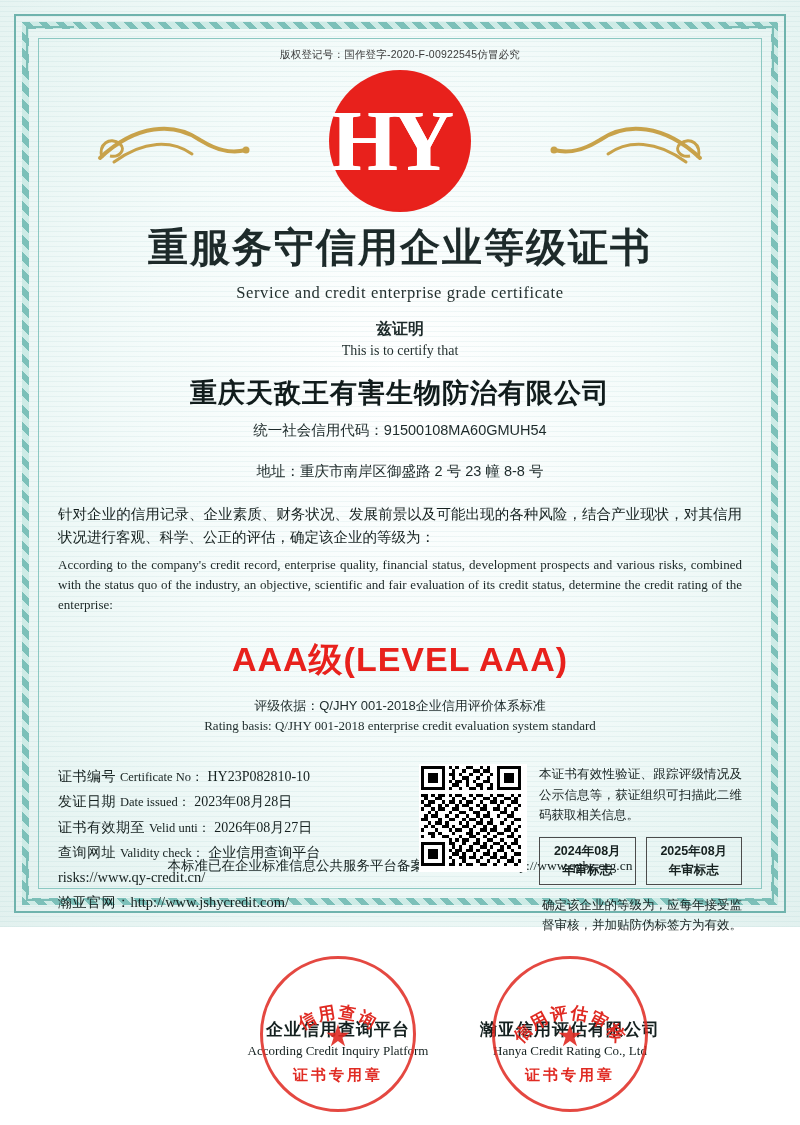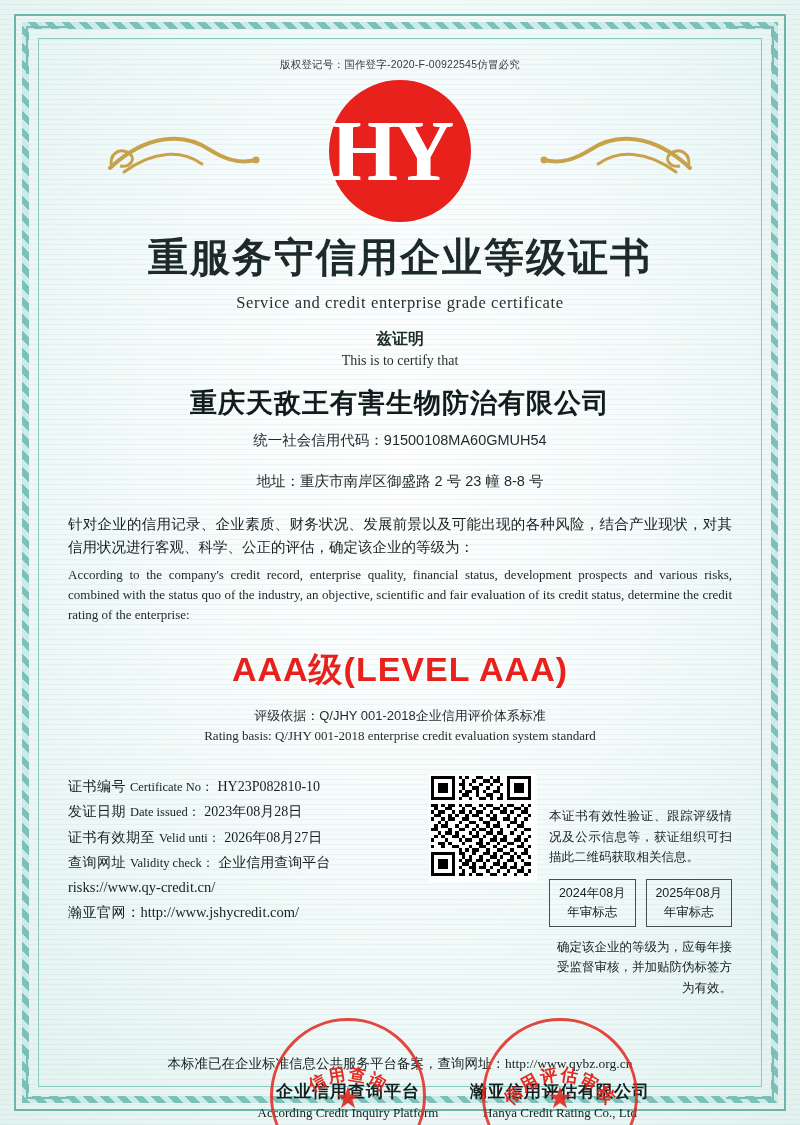--- a/index.html
+++ b/index.html
@@ -4,26 +4,26 @@
 <style>
   html,body{margin:0;padding:0;}
   body{
     width:800px;height:1125px;
     font-family:"Liberation Sans", sans-serif;
     background:#ffffff;
     overflow:hidden;
   }
   .cert{
     position:relative;
-    width:800px;height:1125px;
+    width:800px;height:927px;
     box-sizing:border-box;
     background:
       repeating-linear-gradient(0deg, rgba(120,180,180,.10) 0px, rgba(120,180,180,.10) 1px, rgba(255,255,255,0) 1px, rgba(255,255,255,0) 5px),
       radial-gradient(ellipse at 50% 42%, #ffffff 0%, #f4fbfa 45%, #eaf6f4 75%, #e2f1ef 100%);
-    padding:16px;
+    padding:6px;
   }
   
   .border-outer{
     position:absolute;left:14px;top:14px;right:14px;bottom:14px;
     border:2px solid #6fb3ad;
   }
   .border-mid{
     position:absolute;left:22px;top:22px;right:22px;bottom:22px;
     border:7px solid #9fd0cb;
     border-image:repeating-linear-gradient(45deg,#7cc0b9 0 6px,#cdebe6 6px 12px) 7;
@@ -121,29 +121,29 @@
   .details-left .val{font-family:"Liberation Serif", serif;}
   .url-line{font-family:"Liberation Serif", serif;font-size:14.5px;}
 
   .details-right{flex:1;display:flex;gap:12px;}
   .qr{
     width:104px;height:104px;flex:none;
     background:#fff;
     padding:2px;
   }
   .qr svg{display:block;}
-  .qr-side{flex:1;margin-top:32px;}
+  .qr-side{flex:1;}
   .qr-note{
     font-size:12.5px;color:#15201f;line-height:1.62;text-align:justify;
   }
   .year-boxes{display:flex;gap:10px;margin-top:12px;}
   .year-box{
     flex:1;border:1px solid #4b4b4b;height:46px;
     display:flex;flex-direction:column;align-items:center;justify-content:center;
-    font-size:12.5px;color:#15201f;line-height:1.5;
+    font-size:12.5px;color:#15201f;line-height:1.5;font-weight:bold;
   }
   .year-note{
     font-size:12.5px;color:#15201f;line-height:1.62;margin-top:10px;text-align:right;
   }
 
   
   .stamps{
     position:relative;margin-top:34px;height:120px;
   }
   .stamp-col{

